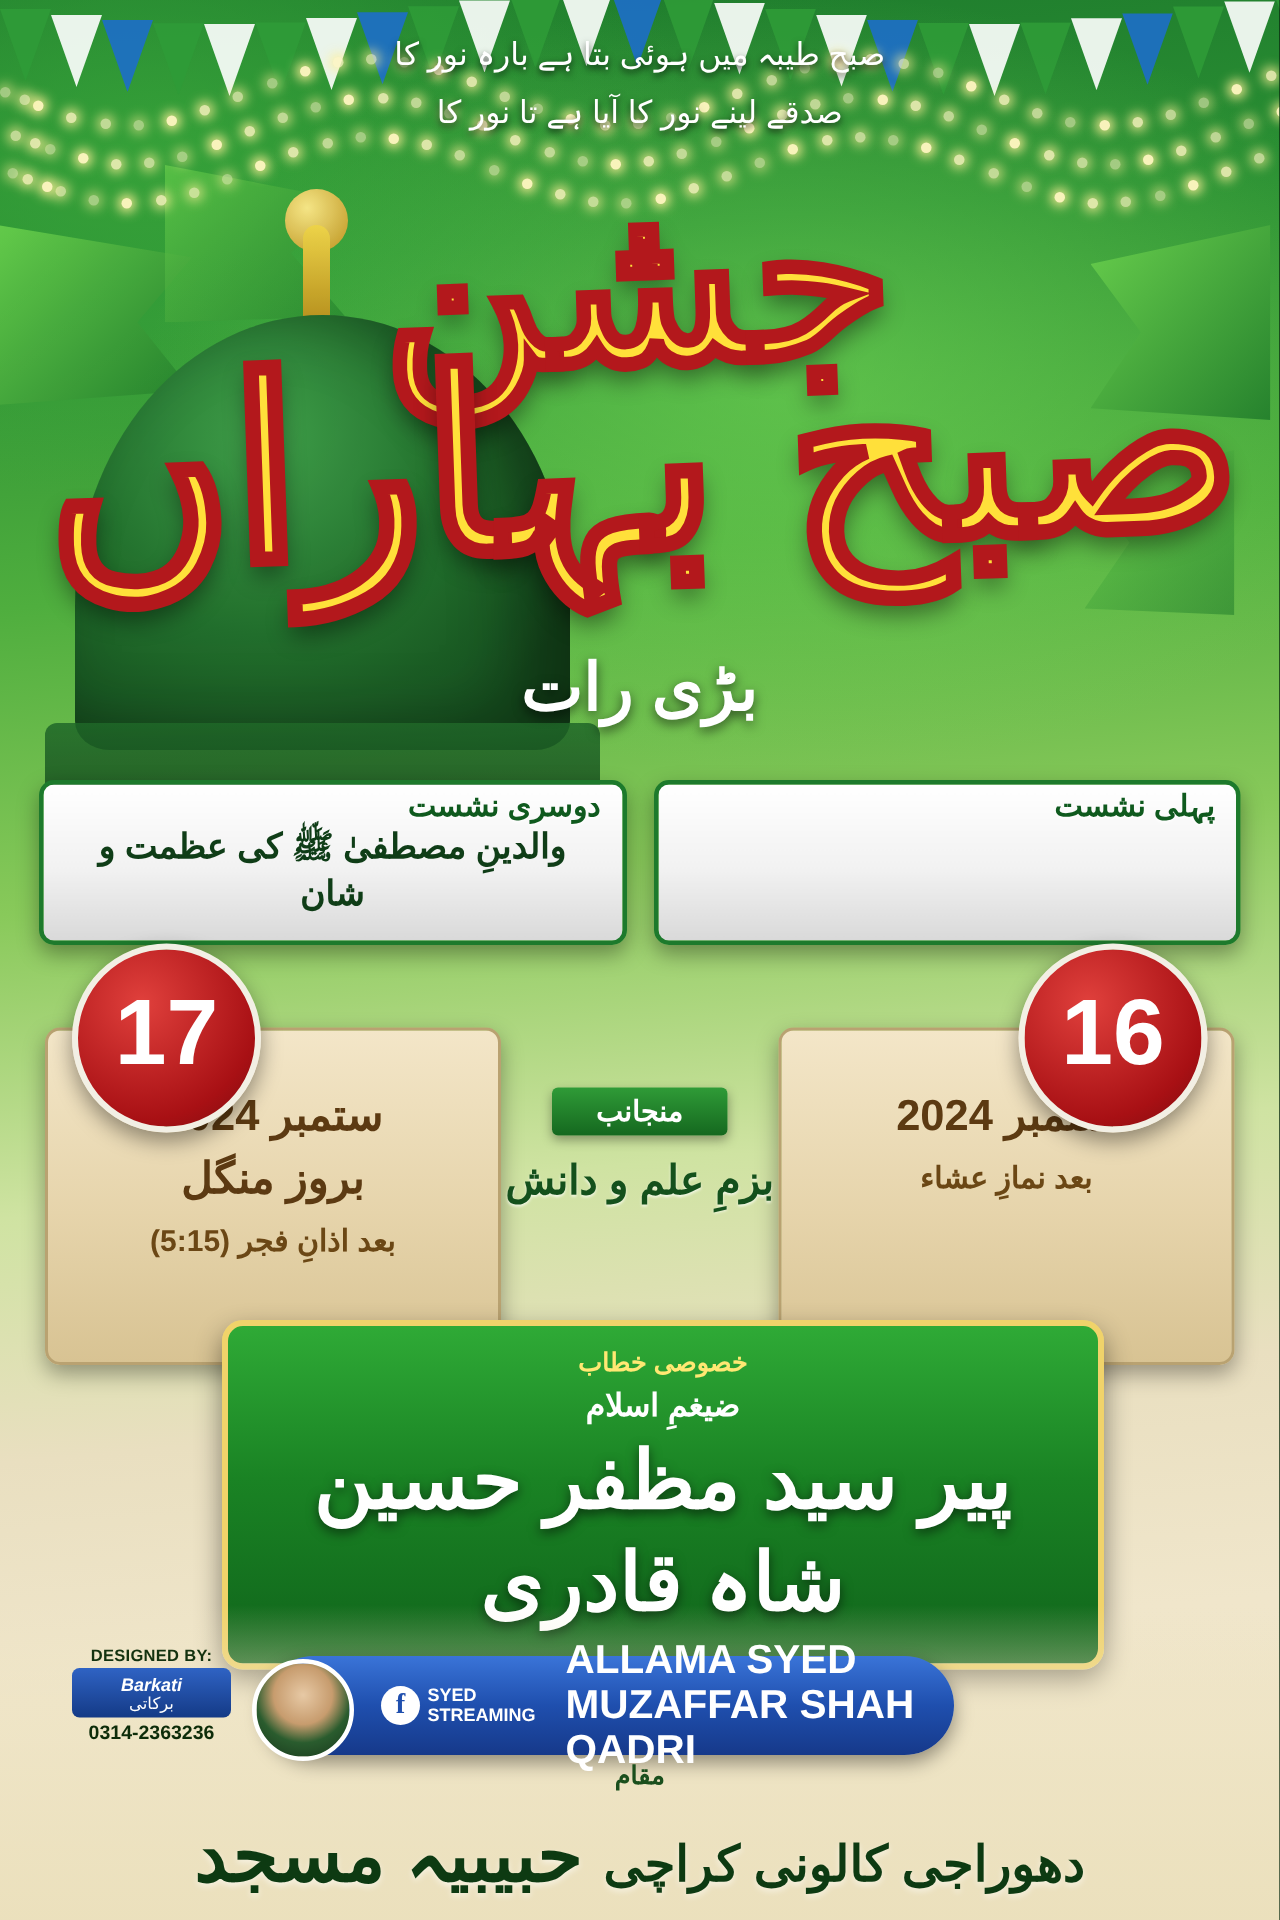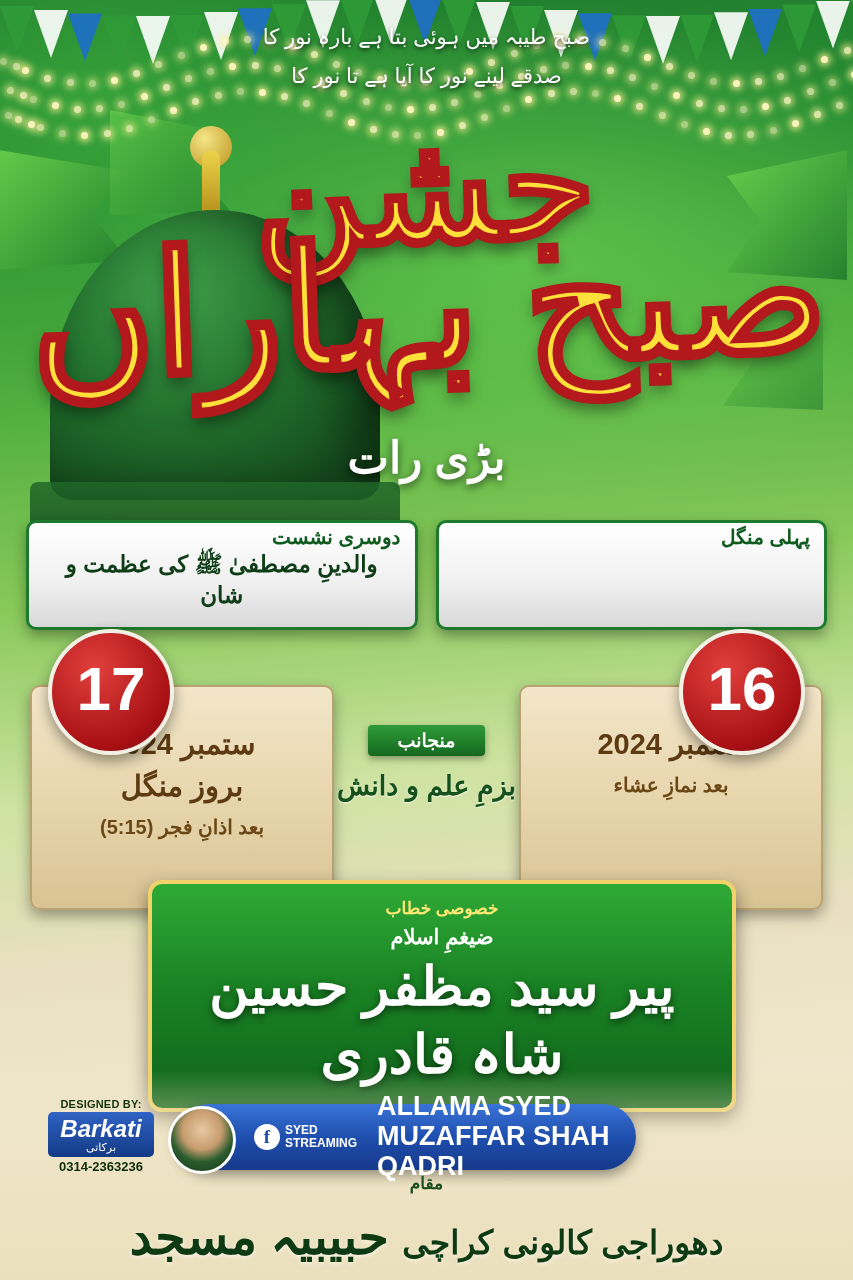--- a/index.html
+++ b/index.html
@@ -311,21 +311,21 @@
     letter-spacing: .2px;
   }
   .designer .dbox {
     margin-top: 2px;
     background: linear-gradient(180deg, #2f63c4, #143a86);
     border-radius: 5px;
     padding: 5px 4px 3px;
     color: #fff;
   }
   .designer .dname {
-    font-size: 24px;
+    font-size: 12px;
     font-style: italic;
     font-weight: bold;
     line-height: 1;
   }
   .designer .durdu { font-size: 11px; }
   .designer .dphone {
     font-size: 13px;
     font-weight: bold;
     color: #0d2c09;
     margin-top: 2px;
@@ -597,21 +597,21 @@
 
   <div class="main-title">
     <span>جشن</span>
     <span class="ln2">صبح بہاراں</span>
   </div>
 
   <div class="subtitle-big">بڑی رات</div>
 
   <div class="sessions">
     <div class="session">
-      <div class="tag">پہلی منگل</div>
+      <div class="tag">پہلی نشست</div>
     </div>
     <div class="session">
       <div class="tag">دوسری نشست</div>
       <div class="txt">والدینِ مصطفیٰ ﷺ کی عظمت و شان</div>
     </div>
   </div>
 
   <div class="scrolls">
     <div class="scroll right">
       <div class="date-txt">ستمبر 2024</div>

